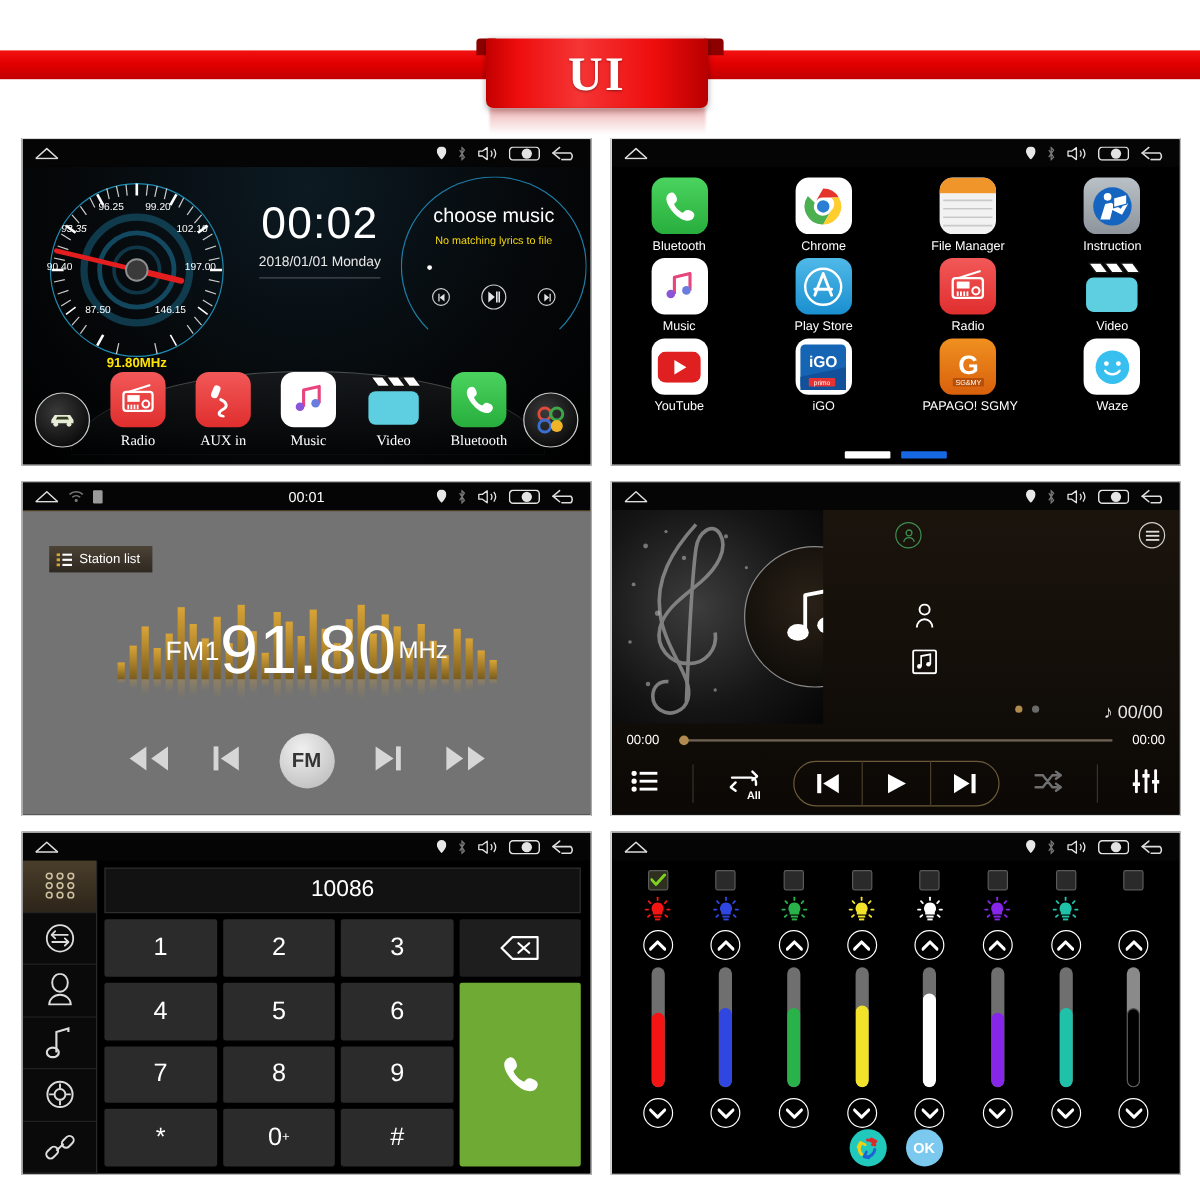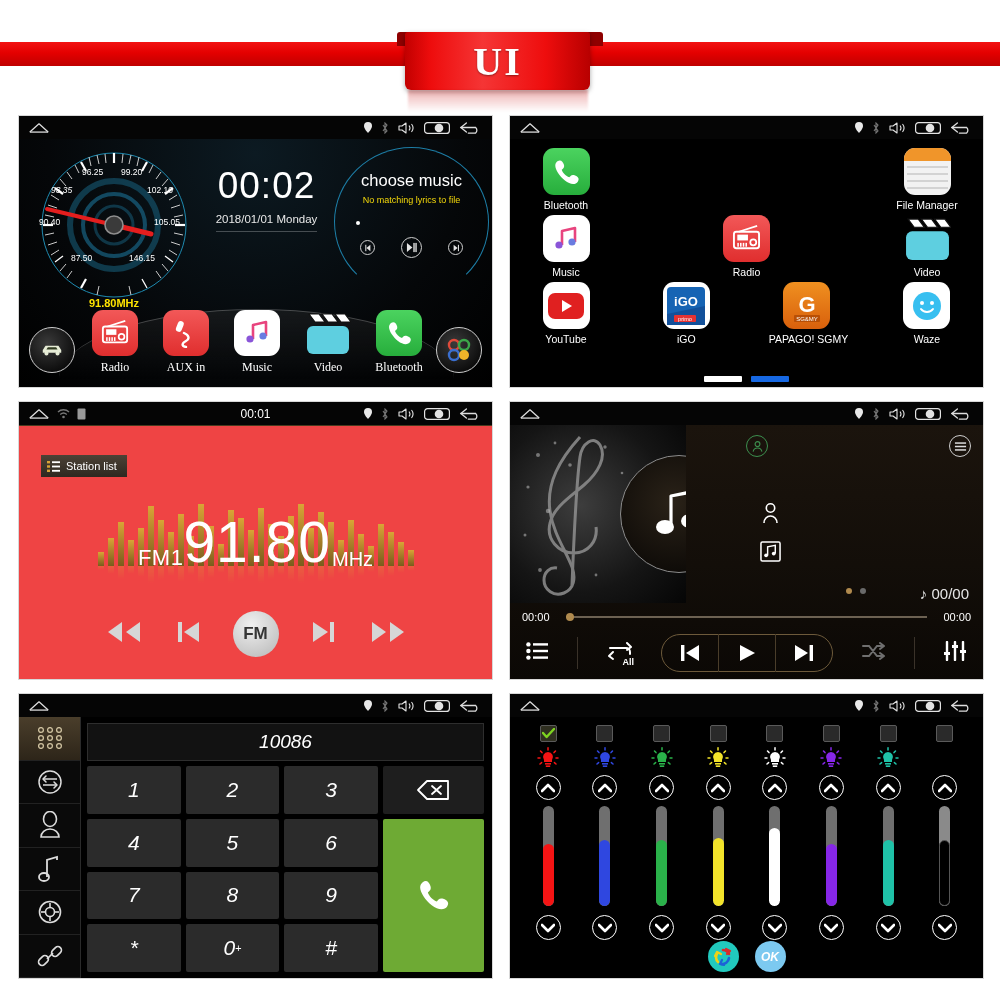--- a/index.html
+++ b/index.html
@@ -121,34 +121,34 @@
     display: flex; align-items: center; justify-content: center; overflow: hidden; position: relative; }
   .app-lbl { color: #fff; font-size: 10.5px; margin-top: 4px; white-space: nowrap; }
   .page-dots { position: absolute; left: 0; bottom: 5px; width: 100%;
     display: flex; justify-content: center; gap: 9px; }
   .pd { width: 38px; height: 6px; border-radius: 1px; }
   .pd.inactive { background: #ffffff; }
   .pd.active { background: #1668e3; }
 
   
   .radio-body { position: absolute; left: 0; top: 23px; right: 0; bottom: 0;
-    background: #ef4444; border-top: 1px solid #4a3a1e; }
+    background: #737373; border-top: 1px solid #4a3a1e; }
   .station-list-btn { position: absolute; left: 22px; top: 29px;
     background: linear-gradient(to bottom,#4c4236,#2e2820); padding: 5px 10px 5px 6px;
     display: flex; align-items: center; gap: 6px; }
   .station-list-btn .txt { color: #fff; font-size: 11px; }
   .eq-wrap { position: absolute; left: 0; top: 78px; width: 100%; height: 80px; }
   .eq-bars { display: flex; align-items: flex-end; justify-content: center;
     height: 62px; gap: 4px; }
   .eq-bar { width: 6px; background: linear-gradient(to top,#7a5c1d,#d9a436); }
   .eq-refl { display: flex; align-items: flex-start; justify-content: center;
     height: 17px; gap: 4px; opacity: .28; overflow: hidden; }
   .eq-refl .eq-bar { background: linear-gradient(to bottom,#d9a436,rgba(120,90,30,0)); }
   .freq-big { position: absolute; left: 0; top: 88px; width: 100%;
-    display: flex; align-items: flex-end; justify-content: center; color: #fff; }
+    display: flex; align-items: center; justify-content: center; color: #fff; }
   .fm-band { font-size: 22px; letter-spacing: .5px; }
   .fm-num { font-size: 57px; font-weight: 300; line-height: 1; letter-spacing: 1px; }
   .fm-unit { font-size: 20px; margin-left: 1px; }
   .radio-ctrls { position: absolute; left: 0; bottom: 22px; width: 100%;
     display: flex; align-items: center; justify-content: center; gap: 32px; }
   .fm-circle { width: 46px; height: 46px; border-radius: 50%;
     background: radial-gradient(circle at 40% 30%, #f0f0f0, #b6b6b6);
     display: flex; align-items: center; justify-content: center;
     color: #353535; font-size: 17px; font-weight: bold; }
 
@@ -188,21 +188,21 @@
     justify-content: center; }
   .mp-tsep { width: 1px; height: 38px; background: #4a3d2a; }
 
   
   .dial-body { position: absolute; left: 0; top: 23px; right: 0; bottom: 0;
     background: #000; display: flex; }
   .dial-side { width: 62px; background: #0a0a0a; border-right: 1px solid #2a2a2a; }
   .dial-side-item { height: 100%; display: flex; align-items: center; justify-content: center;
     border-bottom: 1px solid #222; }
   .dial-side-item.active { background: linear-gradient(to bottom,#4a3e2b,#2d2519); }
-  .dial-main { flex: 1; padding: 6px 8px 6px 6px; display: flex; flex-direction: column; gap: 5px; font-style: italic; }
+  .dial-main { flex: 1; padding: 6px 8px 6px 6px; display: flex; flex-direction: column; gap: 5px; }
   .dial-display { height: 38px; background: #121212; border: 1px solid #2e2e2e;
     display: flex; align-items: center; justify-content: center;
     color: #fff; font-size: 19px; }
   .dial-pad { flex: 1; display: grid; grid-template-columns: repeat(3, 1fr) 1.08fr;
     grid-template-rows: repeat(4, 1fr); gap: 5px; }
   .dial-key { background: #2b2b2b; display: flex; align-items: center; justify-content: center;
     color: #fff; font-size: 21px; border-radius: 2px; }
   .dial-del { grid-column: 4; grid-row: 1; background: #1e1e1e;
     display: flex; align-items: center; justify-content: center; border-radius: 2px; }
   .dial-call { grid-column: 4; grid-row: 2 / span 3; background: #6eaa34;
@@ -216,21 +216,21 @@
   .led-col { width: 48px; display: flex; flex-direction: column; align-items: center; }
   .led-check { width: 17px; height: 17px; border: 1.5px solid #5a5a5a; background: #2a2a2a;
     display: flex; align-items: center; justify-content: center; border-radius: 2px; }
   .led-bulb { height: 26px; margin-top: 4px; display: flex; align-items: center; justify-content: center; }
   .led-arrow { width: 25px; height: 25px; border-radius: 50%; border: 1.8px solid #fff;
     display: flex; align-items: center; justify-content: center; margin-top: 3px; }
   .led-slider { width: 11px; flex: 1; margin: 6px 0; border-radius: 6px;
     background: #6f6f6f; position: relative; overflow: hidden; }
   .led-fill { position: absolute; left: 0; bottom: 0; width: 100%; border-radius: 6px; }
   .led-footer { position: absolute; left: 0; bottom: 6px; width: 100%;
-    display: flex; justify-content: center; gap: 16px; font-style: italic; }
+    display: flex; justify-content: center; gap: 16px; }
   .led-fbtn { width: 31px; height: 31px; border-radius: 50%;
     display: flex; align-items: center; justify-content: center;
     color: #fff; font-size: 12px; font-weight: bold; }
 </style>
 </head>
 <body>
 
 <div class="banner-wrap">
   <div class="banner-bar"></div>
   <div class="tab-lip-l"></div>
@@ -330,21 +330,21 @@
           <line x1="85" y1="80" x2="18" y2="64" stroke="#e41e1e" stroke-width="4" stroke-linecap="round"></line>
           <line x1="85" y1="80" x2="122" y2="89" stroke="#e41e1e" stroke-width="5" stroke-linecap="round"></line>
           <circle cx="85" cy="80" r="9" fill="#3a3a3a" stroke="#8f8f8f" stroke-width="1.6"></circle>
         </svg>
         <span class="gauge-lbl" style="left:42px;  top:108px;">87.50</span>
         <span class="gauge-lbl" style="left:10px;  top:72px;">90.40</span>
         <span class="gauge-lbl" style="left:22px;  top:40px;font-style:italic;">93.35</span>
         <span class="gauge-lbl" style="left:53px;  top:22px;">96.25</span>
         <span class="gauge-lbl" style="left:92px;  top:22px;">99.20</span>
         <span class="gauge-lbl" style="left:118px; top:40px;">102.10</span>
-        <span class="gauge-lbl" style="left:125px; top:72px;">105.05</span>
+        <span class="gauge-lbl" style="left:125px; top:72px;">197.00</span>
         <span class="gauge-lbl" style="left:100px; top:108px;">146.15</span>
         <span class="freq-yellow">91.80MHz</span>
       </div>
 
       <div class="clock-zone">
         <div class="clock-time">00:02</div>
         <div class="clock-date">2018/01/01  Monday</div>
       </div>
 
       <div class="lyric-zone">
@@ -499,45 +499,77 @@
       <div class="apps-row">
         <div class="app-cell">
           <div class="app-ico" style="background:linear-gradient(to bottom,#4bd35f,#27ae3c)">
             <svg width="30" height="30" viewBox="0 0 28 28">
                 <path d="M6 4 c3 -2 5 0 6 3 c1 3 -1 4 -2 5 c1 3 4 6 7 7 c1 -1 2 -3 5 -2 c3 1 5 3 3 6 c-2 3 -7 3 -12 -1 C8 18 4 12 4 8 c0 -2 1 -3 2 -4z" fill="#fff"></path>
               </svg>
           </div>
           <div class="app-lbl">Bluetooth</div>
         </div>
         <div class="app-cell">
+          <div class="app-ico" style="background:#fff">
+            <svg width="34" height="34" viewBox="0 0 34 34">
+              <path d="M17 2a15 15 0 0113 7.5H17a7.5 7.5 0 00-6.8 4.4z" fill="#e5352b"></path>
+              <path d="M4.2 8.4A15 15 0 0017 32l6.5-11.3A7.5 7.5 0 0110 13.9z" fill="#4caf50"></path>
+              <path d="M30 9.5A15 15 0 0117 32l6.5-11.3A7.5 7.5 0 0023.8 9.5z" fill="#ffcd2e"></path>
+              <circle cx="17" cy="17" r="7" fill="#fff"></circle>
+                <circle cx="17" cy="17" r="5.2" fill="#2a7fd4"></circle>
+            </svg>
+          </div>
+          <div class="app-lbl">Chrome</div>
+        </div>
+        <div class="app-cell">
           <div class="app-ico" style="background:#f2f2f2">
             <svg width="47" height="47" viewBox="0 0 47 47">
               <rect x="0" y="0" width="47" height="13" fill="#f0952a"></rect>
               <g stroke="#c9c9c9" stroke-width="1.3">
                 <line x1="3" y1="19" x2="44" y2="19"></line>
                   <line x1="3" y1="26" x2="44" y2="26"></line>
                 <line x1="3" y1="33" x2="44" y2="33"></line>
                   <line x1="3" y1="40" x2="44" y2="40"></line>
               </g>
             </svg>
           </div>
           <div class="app-lbl">File Manager</div>
         </div>
+        <div class="app-cell">
+          <div class="app-ico" style="background:linear-gradient(to bottom,#b9c0c6,#8d949b)">
+            <svg width="38" height="38" viewBox="0 0 38 38">
+              <circle cx="19" cy="19" r="16" fill="#1565c0"></circle>
+              <circle cx="15" cy="11" r="3.2" fill="#fff"></circle>
+              <path d="M9 30 L13 17 L18 16 L26 21 L30 15 L32 17 L27 26 L19 22 L17 30 Z" fill="#fff"></path>
+              <path d="M20 12 L31 9 L31 17 L20 20 Z" fill="#fff" stroke="#1565c0" stroke-width="1"></path>
+            </svg>
+          </div>
+          <div class="app-lbl">Instruction</div>
+        </div>
       </div>
 
       <div class="apps-row">
         <div class="app-cell">
           <div class="app-ico" style="background:#fff">
             <svg width="28" height="28" viewBox="0 0 28 28">
               <path d="M10 20 L10 6 L23 3 L23 17" fill="none" stroke="#e8447e" stroke-width="2.6" stroke-linejoin="round"></path>
               <circle cx="7" cy="20" r="3.6" fill="#8a55d8"></circle>
                 <circle cx="20" cy="17" r="3.6" fill="#6a7ce0"></circle>
             </svg>
           </div>
           <div class="app-lbl">Music</div>
+        </div>
+        <div class="app-cell">
+          <div class="app-ico" style="background:linear-gradient(to bottom,#4fb9e8,#1a8fd0)">
+            <svg width="38" height="38" viewBox="0 0 38 38">
+              <circle cx="19" cy="19" r="15" fill="none" stroke="#fff" stroke-width="2"></circle>
+              <path d="M19 8 L26 26 M19 8 L12 26 M12 21 L26 21" stroke="#fff" stroke-width="2.4" fill="none" stroke-linecap="round"></path>
+            </svg>
+          </div>
+          <div class="app-lbl">Play Store</div>
         </div>
         <div class="app-cell">
           <div class="app-ico" style="background:linear-gradient(to bottom,#f25858,#e02e2e)">
             <svg width="33" height="29" viewBox="0 0 34 30">
               <path d="M9 8 L28 2" stroke="#fff" stroke-width="1.8"></path>
               <rect x="4" y="8" width="26" height="17" rx="2.5" fill="none" stroke="#fff" stroke-width="2"></rect>
               <rect x="7.5" y="11" width="11" height="6" fill="#fff"></rect>
               <g fill="#fff">
                   <rect x="7.5" y="19.5" width="1.6" height="4"></rect>
                   <rect x="10.3" y="19.5" width="1.6" height="4"></rect>

